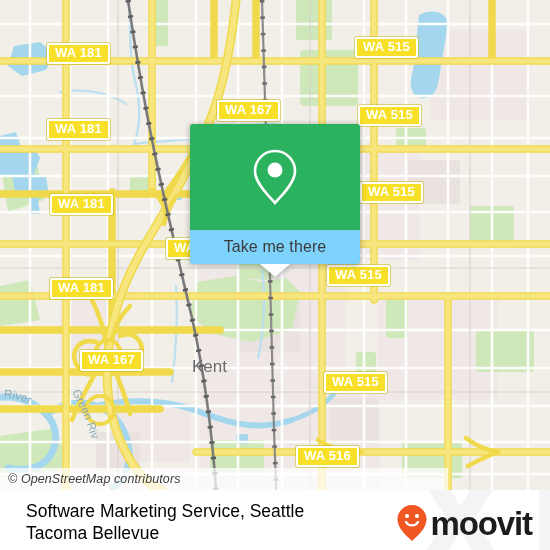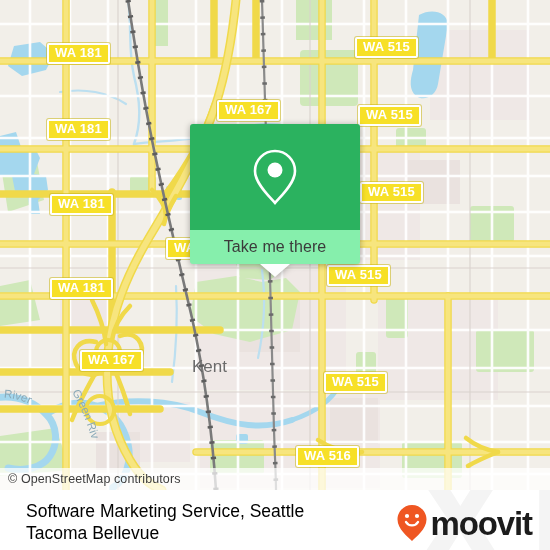--- a/index.html
+++ b/index.html
@@ -9,43 +9,43 @@
     background:#ffffff;
   }
   #page{position:relative;width:550px;height:550px;overflow:hidden;background:#fff;}
 
   
   #map{position:absolute;left:0;top:0;width:550px;height:490px;overflow:hidden;background:#f2efe9;}
   .mapsvg{position:absolute;left:0;top:0;}
 
   
   #attrib{
-    position:absolute;left:0;bottom:0;width:550px;height:22px;
+    position:absolute;left:0;bottom:0;width:448px;height:22px;
     background:rgba(255,255,255,.72);
-    display:flex;align-items:center;
+    display:flex;align-items:center;font-style:italic;
   }
   #attrib .txt{
     font-size:12.5px;color:#3d3d3d;padding-left:8px;letter-spacing:.1px;
     white-space:nowrap;
   }
 
   
   #popup{
     position:absolute;left:190px;top:124px;width:170px;height:140px;
     filter:drop-shadow(0 1px 3px rgba(0,0,0,.33));
   }
   #popup .head{
     height:106px;width:100%;
     background:#2bb25f;
     border-radius:3px 3px 0 0;
     display:flex;align-items:center;justify-content:center;
   }
   #popup .foot{
     height:34px;width:100%;
-    background:#86efac;
+    background:#7dd3fc;
     border-radius:0 0 3px 3px;
     display:flex;align-items:center;justify-content:center;
   }
   #popup .foot span{
     font-size:16px;color:#3b3b3b;letter-spacing:.1px;
   }
   #popup .tail{
     position:absolute;left:70px;top:140px;width:30px;height:13px;
     overflow:hidden;
   }

